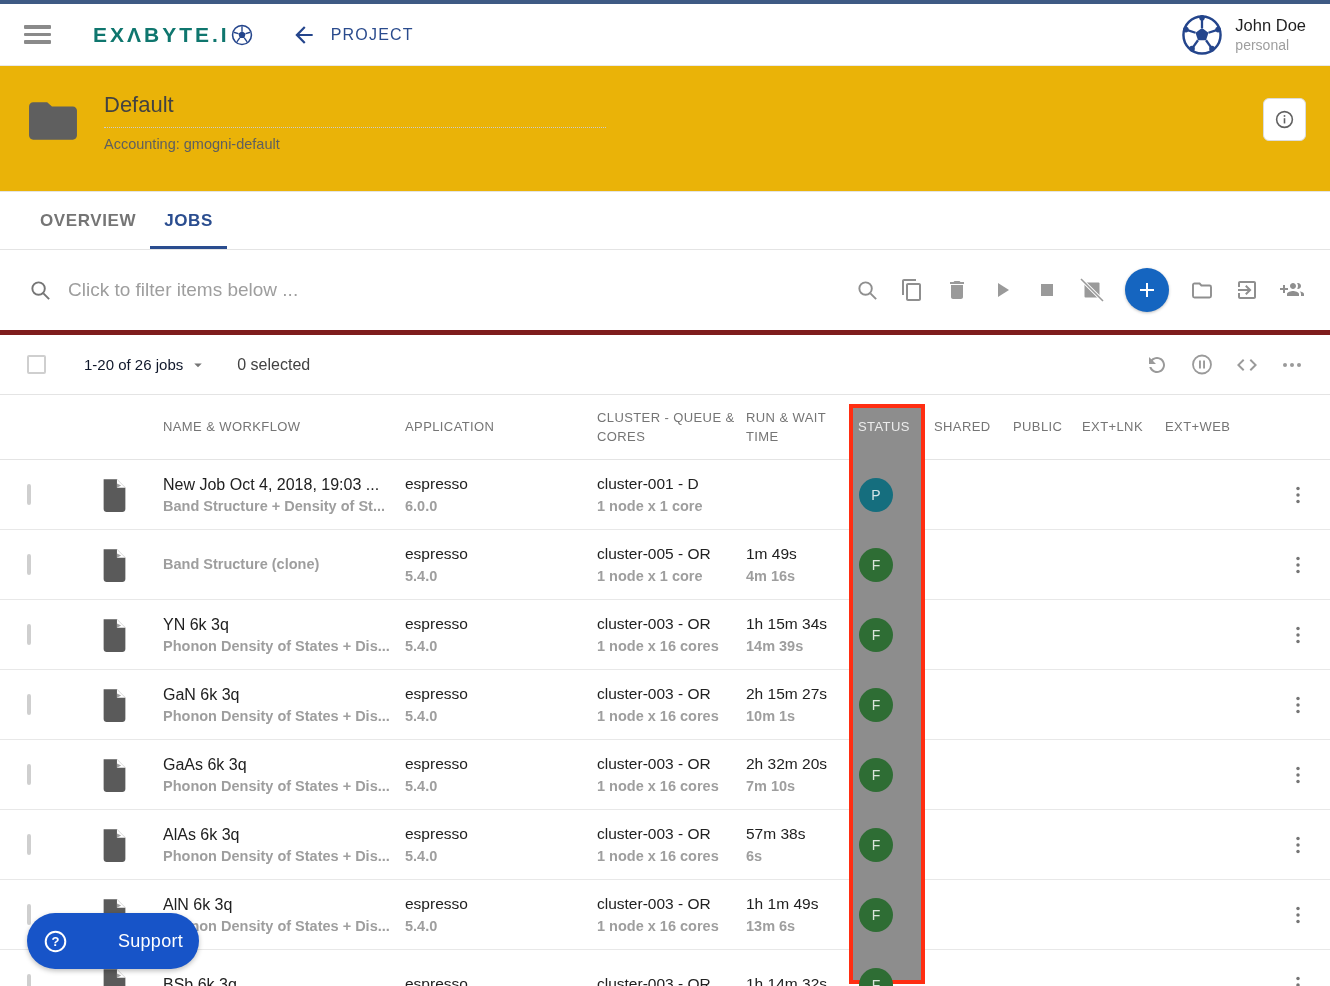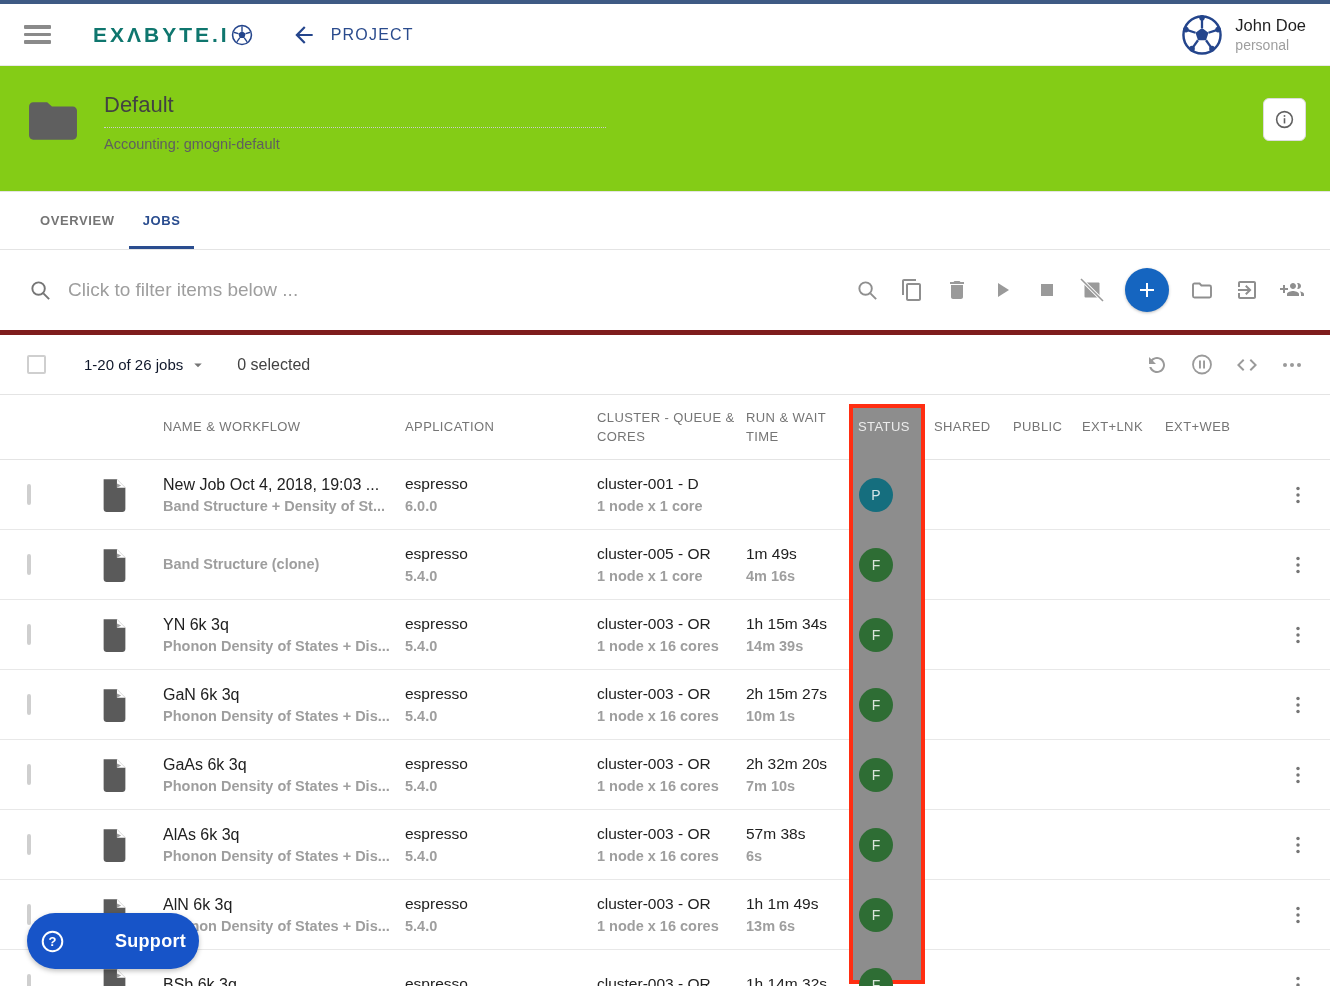--- a/index.html
+++ b/index.html
@@ -16,30 +16,30 @@
   .brand-ball { margin-left: 1px; display: flex; }
   .back-arrow { margin-left: 38px; display: flex; cursor: pointer; }
   .nav-project-label { margin-left: 14px; font-size: 16px; letter-spacing: 1.2px; color: #2a4b8d; font-weight: 500; }
   .nav-right { margin-left: auto; display: flex; align-items: center; gap: 12px; }
   .avatar { width: 42px; height: 42px; display: flex; }
   .user-block { display: flex; flex-direction: column; line-height: 1.3; }
   .user-name { font-size: 16.5px; color: #1f1f1f; }
   .user-account { font-size: 14px; color: #9e9e9e; }
 
   
-  .project-header { height: 126px; padding: 26px 24px 0 28px; display: flex; border-bottom: 1px solid #e4e4e4; background: #84cc16; position: relative; }
+  .project-header { height: 126px; padding: 26px 24px 0 28px; display: flex; border-bottom: 1px solid #e4e4e4; background: #eab308; position: relative; }
   .folder-icon-lg { margin-top: 8px; }
   .project-meta { margin-left: 26px; width: 502px; }
   .project-title { font-size: 22px; color: #424242; font-weight: 400; padding-bottom: 9px; border-bottom: 1px dotted #cccccc; }
   .project-subtitle { font-size: 14.5px; color: #5f5f5f; margin-top: 8px; }
   .info-btn { position: absolute; right: 24px; top: 32px; width: 43px; height: 43px; border: 1px solid #dcdcdc; border-radius: 6px; background: #fff; display: flex; align-items: center; justify-content: center; cursor: pointer; }
 
   
   .tabs { height: 58px; display: flex; align-items: stretch; padding-left: 26px; border-bottom: 1px solid #e4e4e4; background: #fff; }
-  .tab { display: flex; align-items: center; padding: 0 14px; font-size: 13px; font-weight: 600; letter-spacing: 0.6px; color: #757575; position: relative; cursor: pointer; }
+  .tab { display: flex; align-items: center; padding: 0 14px; font-size: 17px; font-weight: 600; letter-spacing: 0.6px; color: #757575; position: relative; cursor: pointer; }
   .tab.active { color: #2a4d8f; }
   .tab.active::after { content: ""; position: absolute; left: 0; right: 0; bottom: 0; height: 3px; background: #2a4d8f; }
 
   
   .filter-bar { height: 85px; display: flex; align-items: center; padding: 0 26px 0 28px; border-bottom: 5px solid #7f1d1d; background: #fff; }
   .filter-input-wrap { display: flex; align-items: center; flex: 1; gap: 16px; }
   .filter-input { border: none; outline: none; font-size: 19px; color: #424242; flex: 1; font-family: "Liberation Sans", sans-serif; }
   .filter-input::placeholder { color: #9e9e9e; }
   .toolbar-icons { display: flex; align-items: center; gap: 21px; }
   .ticon { width: 24px; height: 24px; display: flex; align-items: center; justify-content: center; cursor: pointer; }
@@ -68,21 +68,21 @@
   .status-badge { width: 34px; height: 34px; border-radius: 50%; display: flex; align-items: center; justify-content: center; font-size: 14px; font-weight: 500; color: rgba(255,255,255,0.82); }
   .status-badge.teal { background: #156e7e; }
   .status-badge.green { background: #2e6d34; }
   .actions-cell { display: flex; justify-content: center; cursor: pointer; }
 
   
   .status-overlay { position: absolute; left: 849px; top: 404px; width: 76px; height: 580px; background: #8d8d8d; border: 4px solid #ff2e12; z-index: 1; pointer-events: none; }
 
   
   .support-btn { position: absolute; left: 27px; top: 913px; width: 172px; height: 56px; border-radius: 28px; background: #1754c8; display: flex; align-items: center; justify-content: center; gap: 10px; z-index: 5; cursor: pointer; box-shadow: 0 2px 5px rgba(0,0,0,.25); }
-  .support-label { color: #fff; font-size: 18px; font-weight: 700; letter-spacing: 0.3px; margin-left: 40px; }
+  .support-label { color: #fff; font-size: 18px; font-weight: 400; letter-spacing: 0.3px; margin-left: 40px; }
 
   svg { display: block; }
 </style>
 </head>
 <body>
 
 <div class="page">
 
   <div class="top-accent"></div>
   <div class="navbar">

